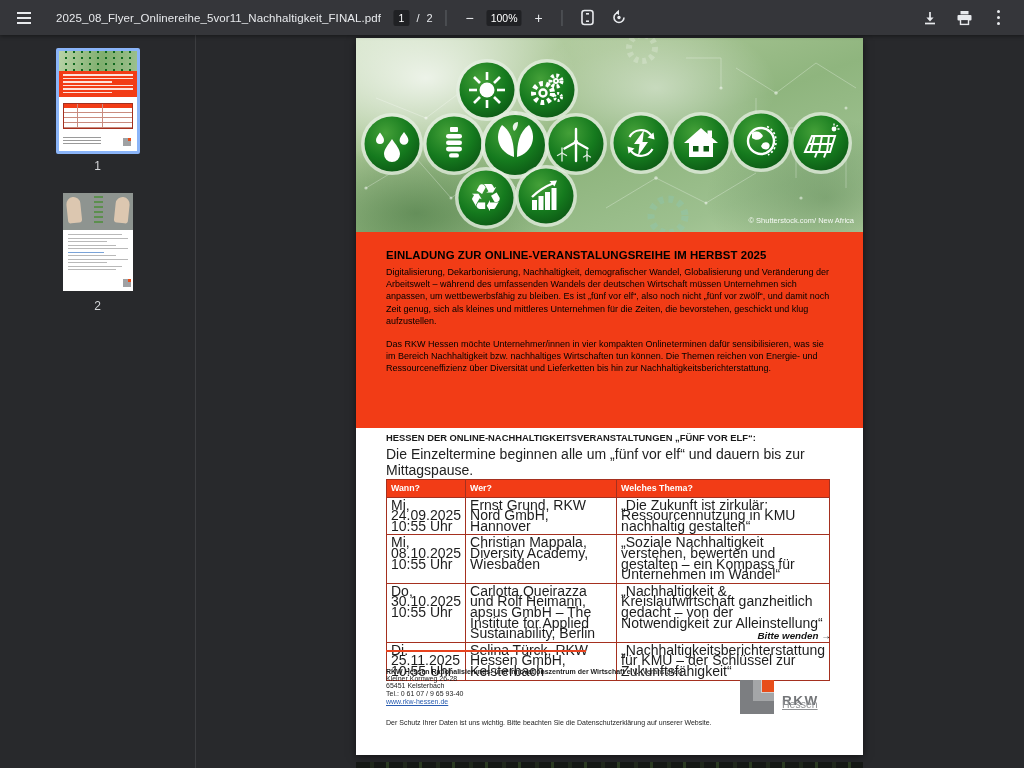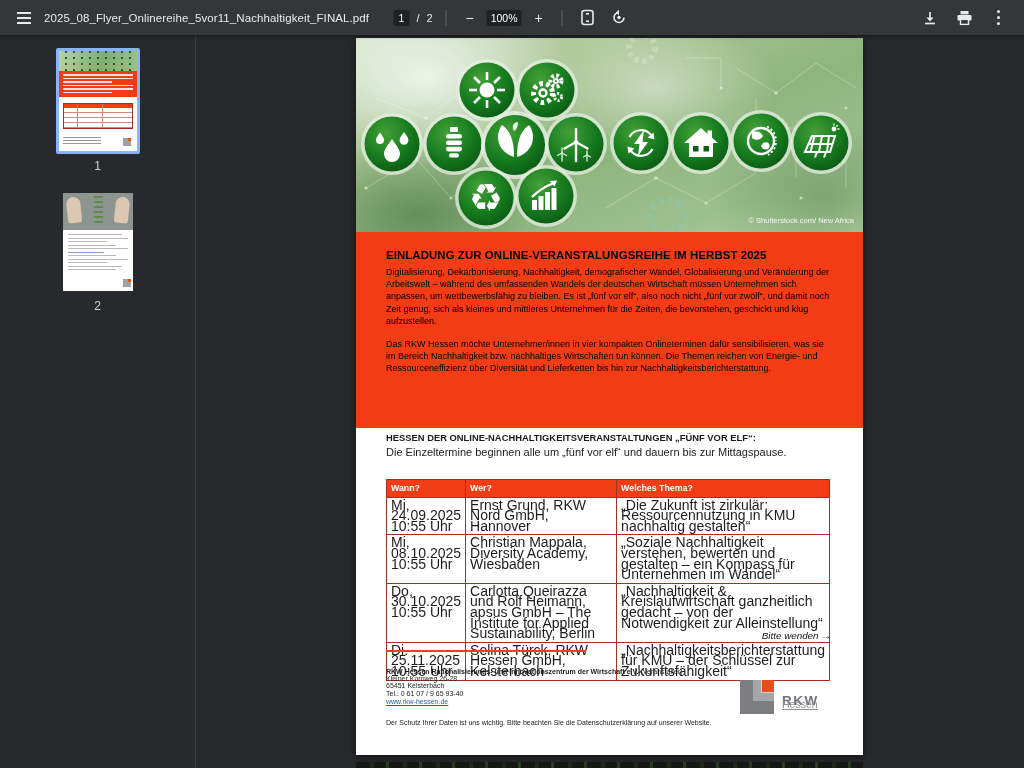--- a/index.html
+++ b/index.html
@@ -3,21 +3,21 @@
 <meta charset="utf-8">
 <style>
   * { margin:0; padding:0; box-sizing:border-box; }
   html,body { width:1024px; height:768px; overflow:hidden; background:#28292c;
               font-family:"Liberation Sans", sans-serif; }
 
   
   .toolbar { position:absolute; top:0; left:0; width:1024px; height:35px;
              background:#35363a; display:flex; align-items:center; color:#e8eaed;
              box-shadow:0 1px 4px rgba(0,0,0,.45); z-index:10; }
-  .tb-left { display:flex; align-items:center; gap:8px; padding-left:12px; }
+  .tb-left { display:flex; align-items:center; gap:20px; padding-left:12px; }
   .hamburger { width:24px; height:24px; display:flex; flex-direction:column;
                justify-content:center; gap:3px; cursor:pointer; }
   .hamburger span { display:block; width:14px; height:2px; background:#e8eaed; margin:0 auto; }
   .tb-filename { font-size:11.5px; letter-spacing:.1px; color:#e8eaed; }
   .tb-center { position:absolute; left:50%; transform:translateX(-50%);
                display:flex; align-items:center; gap:7px; }
   .page-box, .zoom-box { background:#202124; border-radius:2px; color:#fff;
                font-size:10.5px; text-align:center; padding:2px 4px; min-width:16px; }
   .tb-sep { width:1px; height:16px; background:#5f6368; margin:0 6px; }
   .tb-txt { font-size:11px; color:#e8eaed; }
@@ -72,29 +72,29 @@
   .page { position:absolute; left:356px; top:38px; width:507px; height:717px;
           background:#fff; box-shadow:0 2px 8px rgba(0,0,0,.55); }
   .hero svg { display:block; }
   .red-block { height:196px; background:#f23c16; color:#000000; padding:15px 30px 0; }
   .red-title { font-size:11.4px; font-weight:bold; line-height:17.5px; letter-spacing:.1px; }
   .red-para { font-size:9px; line-height:12.4px; margin-top:1px; }
   .red-para + .red-para { margin-top:10px; }
 
   .abs { position:absolute; }
   .termine-heading { top:394px; left:30px; right:28px; font-size:9.4px; font-weight:bold; color:#1a1a1a; }
-  .termine-sub { top:408px; left:30px; right:28px; font-size:11px; color:#222; }
+  .termine-sub { top:408px; left:30px; right:28px; font-size:14px; color:#222; }
 
   .sched-table { top:441px; left:30px; width:444px; border-collapse:collapse; }
   .sched-table th, .sched-table td { border:1px solid #a5301f; vertical-align:top;
         font-size:14px; line-height:10.6px; padding:2px 4px 3px; text-align:left; color:#1d1d1d; }
   .sched-table th { background:#f23c16; color:#fff; font-weight:bold; font-size:8.8px; padding:3px 4px; }
   .col-wann { width:76px; } .col-wer { width:172px; } .col-thema { width:196px; }
 
-  .bitte { top:592px; right:32px; font-size:9.8px; font-weight:normal; font-style:italic; color:#111; }
+  .bitte { top:592px; right:32px; font-size:9.8px; font-weight:bold; font-style:italic; color:#111; }
   .divider { top:612px; left:30px; width:200px; border-top:2px solid #e8421e; }
   .footer-text { top:630px; left:30px; width:330px; font-size:7px; line-height:7.2px; color:#1d1d1d; }
   .footer-text .bold { font-weight:bold; }
   .footer-link { color:#2a5db0; text-decoration:underline; cursor:pointer; display:inline-block; margin-top:1px; }
   .privacy { top:681px; left:30px; width:360px; font-size:7px; color:#1d1d1d; }
 
   
   .rkw { top:641px; left:384px; width:95px; height:44px; }
   .rkw-mark { position:absolute; left:0; top:1px; width:34px; height:34px; background:#cfd0d2; }
   .rkw-mark i { position:absolute; display:block; }

